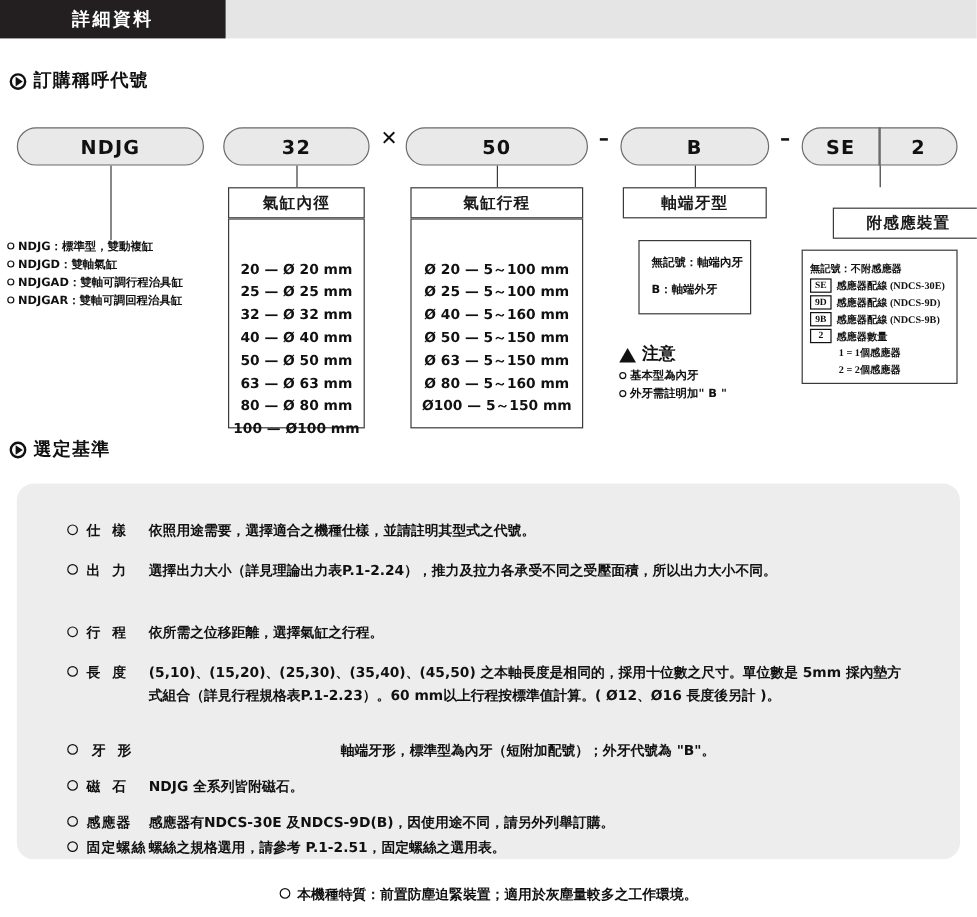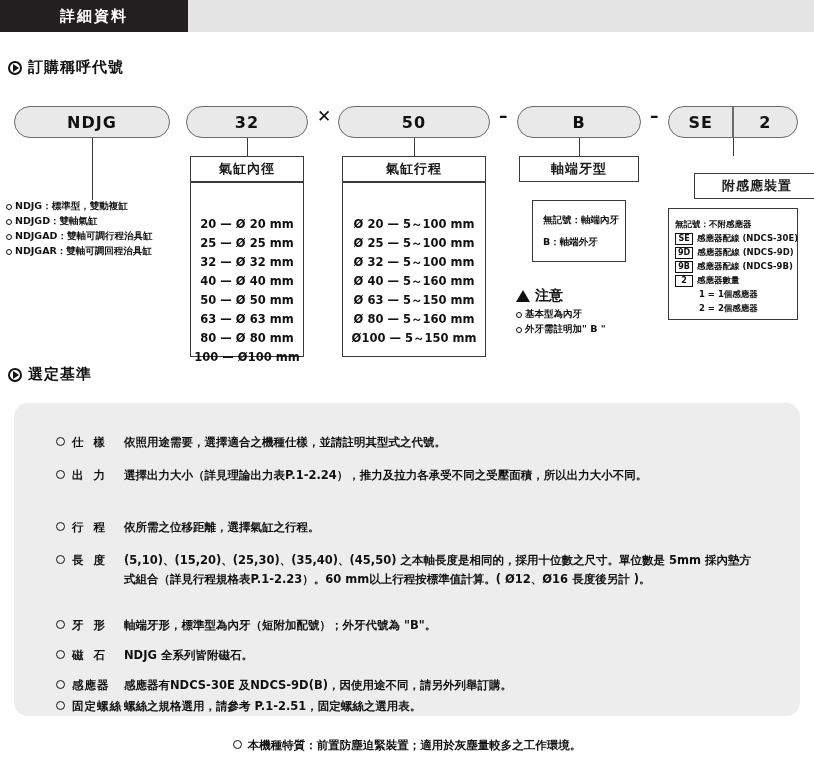--- a/index.html
+++ b/index.html
@@ -173,21 +173,21 @@
 
   
   .sensor-rows {
     position: absolute;
     left: 6px; top: 8px;
     font-size: 8.5px;
     font-weight: bold;
     line-height: 14px;
     color: #111;
   }
-  .sensor-rows .r { display: flex; align-items: flex-end; gap: 4px; white-space: nowrap; }
+  .sensor-rows .r { display: flex; align-items: center; gap: 4px; white-space: nowrap; font-family: Liberation Serif, serif; }
   .chip {
     display: inline-flex;
     align-items: center;
     justify-content: center;
     min-width: 18px;
     height: 12px;
     border: 1px solid #111;
     font-size: 8px;
     font-weight: bold;
     padding: 0 2px;
@@ -290,22 +290,22 @@
     <div>63 — Ø 63  mm</div>
     <div>80 — Ø 80  mm</div>
     <div>100 — Ø100 mm</div>
   </div>
 </div>
 
 <div class="bigbox" style="left:342px; top:182px; width:144px; height:175px;">
   <div class="spec-list" style="left:0; top:32px;">
     <div>Ø 20 — 5～100 mm</div>
     <div>Ø 25 — 5～100 mm</div>
-    <div>Ø 32 — 5～100 mm</div>
     <div>Ø 40 — 5～160 mm</div>
+    <div>Ø 50 — 5～150 mm</div>
     <div>Ø 63 — 5～150 mm</div>
     <div>Ø 80 — 5～160 mm</div>
     <div>Ø100 — 5～150 mm</div>
   </div>
 </div>
 
 <div class="bigbox" style="left:532px; top:200px; width:94px; height:62px;">
   <div class="thread-text">
     <div>無記號：軸端內牙</div>
     <div>B：軸端外牙</div>
@@ -377,21 +377,21 @@
     <span class="crit-key">行程</span>
     <span class="crit-val">依所需之位移距離，選擇氣缸之行程。</span>
   </div>
 
   <div class="crit crit-row" style="left:42px; top:148px; width:700px;">
     <span class="crit-bullet"></span>
     <span class="crit-key">長度</span>
     <span class="crit-val">(5,10)、(15,20)、(25,30)、(35,40)、(45,50) 之本軸長度是相同的，採用十位數之尺寸。單位數是 5mm 採內墊方式組合（詳見行程規格表P.1-2.23）。60 mm以上行程按標準值計算。( Ø12、Ø16 長度後另計 )。</span>
   </div>
 
-  <div class="crit crit-row" style="left:42px; top:213px; width:700px;">
+  <div class="crit crit-row" style="left:42px; top:213px; width:700px;text-align:center;">
     <span class="crit-bullet"></span>
     <span class="crit-key">牙形</span>
     <span class="crit-val">軸端牙形，標準型為內牙（短附加配號）；外牙代號為 "B"。</span>
   </div>
 
   <div class="crit crit-row" style="left:42px; top:243px; width:700px;">
     <span class="crit-bullet"></span>
     <span class="crit-key">磁石</span>
     <span class="crit-val">NDJG 全系列皆附磁石。</span>
   </div>

